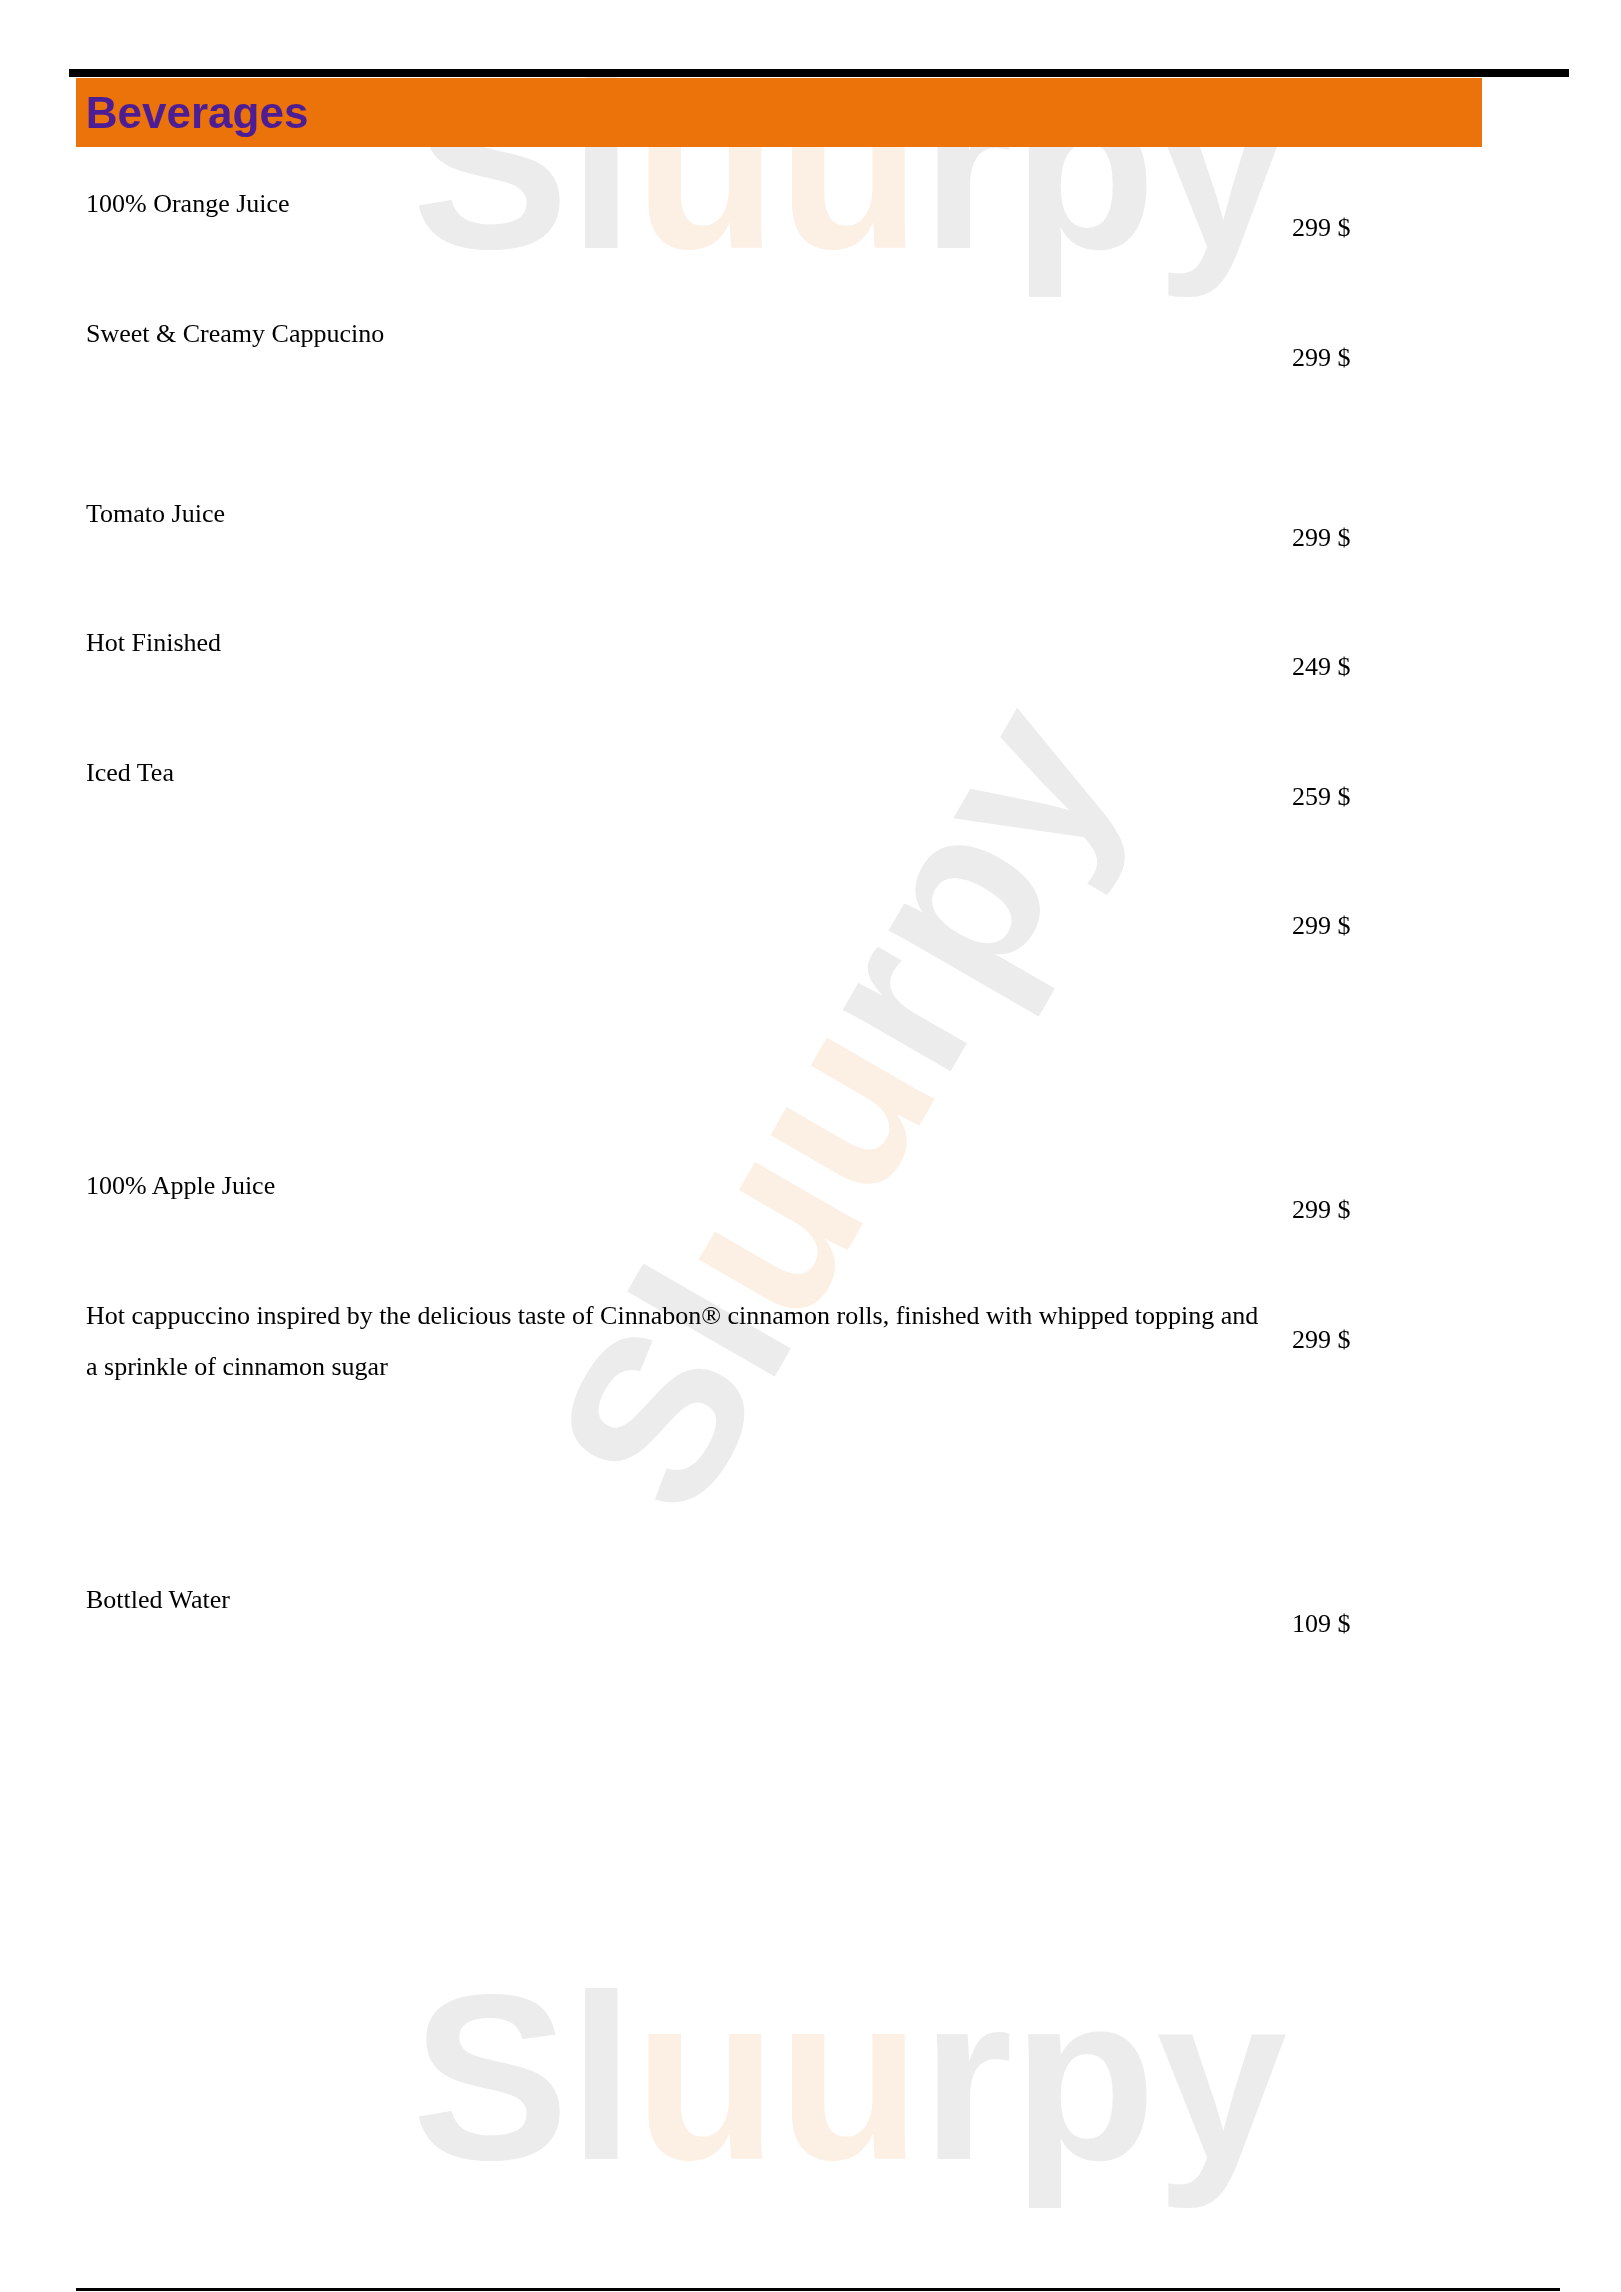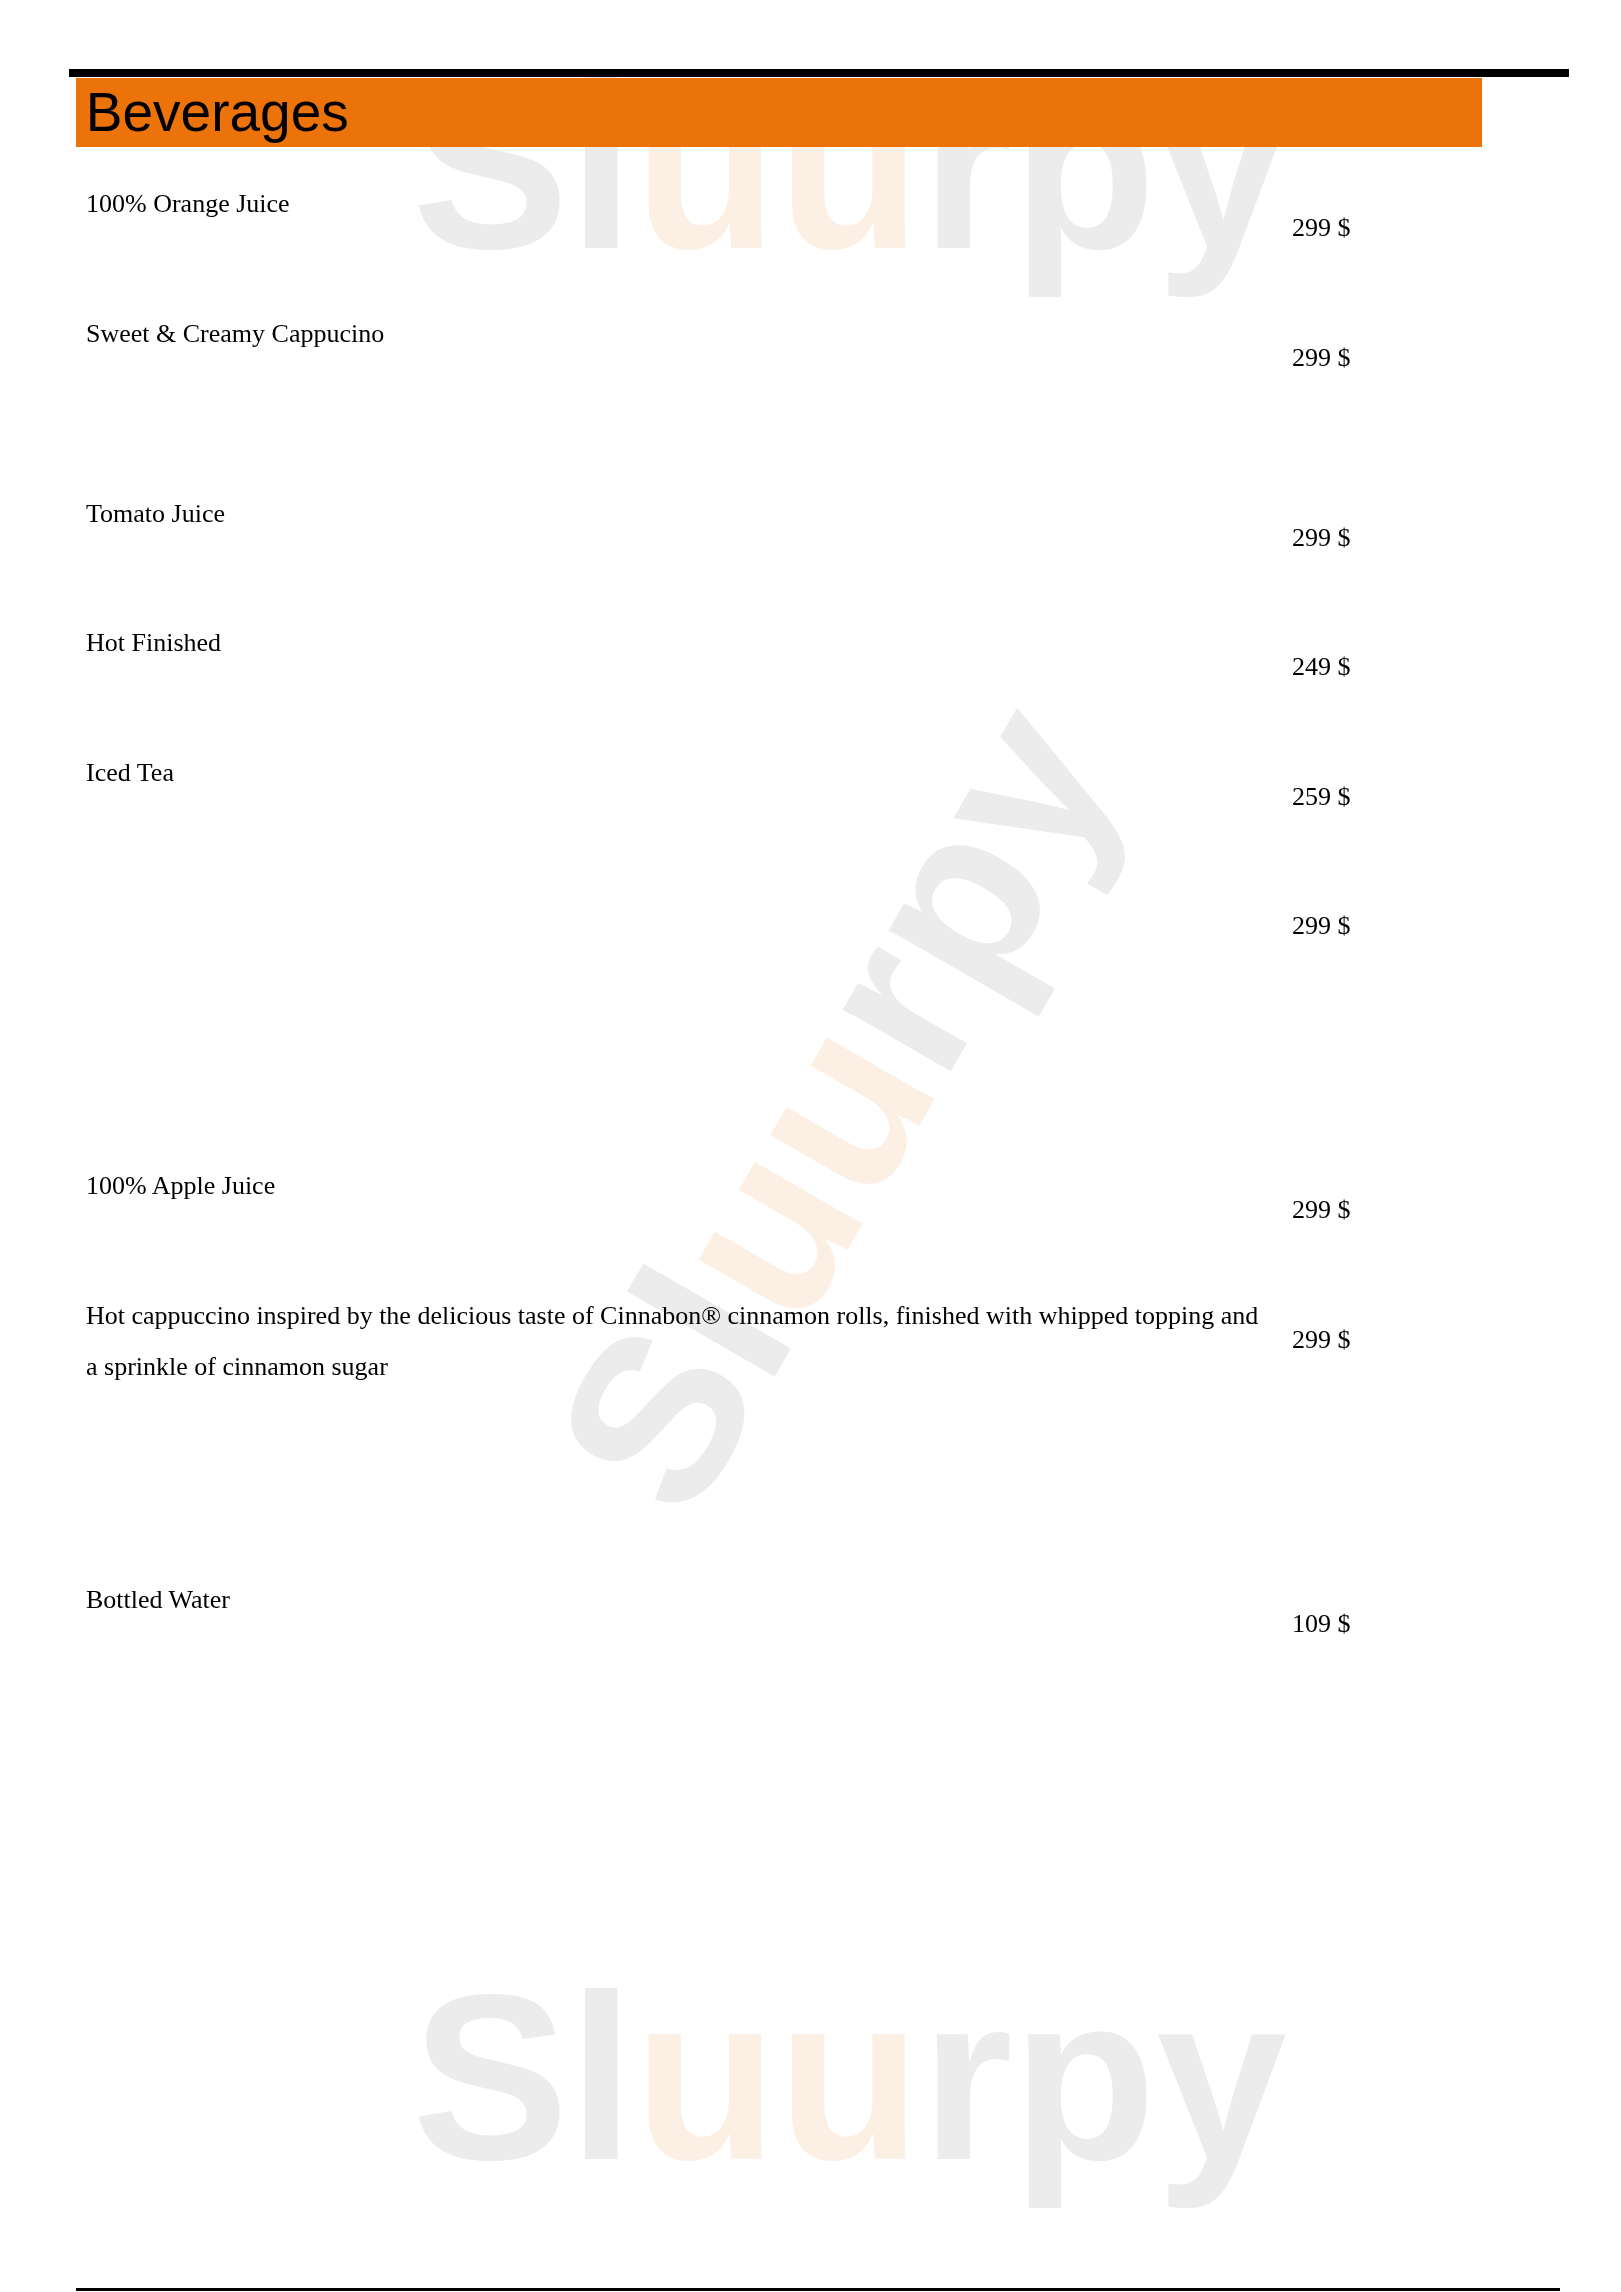--- a/index.html
+++ b/index.html
@@ -1,20 +1,20 @@
 <!DOCTYPE html>
 <html><head>
   <meta charset="utf-8">
   <style>
     html, body { margin: 0; padding: 0; background: #ffffff; }
     body { width: 1621px; height: 2293px; position: relative; overflow: hidden; }
     .top-rule { position: absolute; left: 69px; top: 69px; width: 1500px; height: 7.8px; background: #000; }
     .bottom-rule { position: absolute; left: 76px; top: 2288px; width: 1484px; height: 2.9px; background: #000; }
     .header-bar { position: absolute; left: 76px; top: 78px; width: 1406px; height: 69px; background: #EC730A; }
-    .header-title { position: absolute; left: 9.8px; top: 3.9px; font-family: "Liberation Sans", sans-serif; font-size: 55px; color: #000000; line-height: 61px; }
+    .header-title { position: absolute; left: 9.8px; top: 3.9px; font-family: "Liberation Sans", sans-serif; font-size: 44px; color: #4c1d95; line-height: 61px; font-weight: bold; }
     .watermark { position: absolute; font-family: "Liberation Sans", sans-serif; font-weight: bold; pointer-events: none; user-select: none; white-space: nowrap; }
     .wm-grey { color: #ececec; }
     .wm-orange { color: #fcefe3; }
     .item { position: absolute; left: 86px; width: 1411px; font-family: "Liberation Serif", serif; font-size: 26px; color: #000; }
     .item-name { line-height: 51px; display: block; }
     .item-desc { line-height: 51px; display: block; width: 1176px; }
     .item-price { position: absolute; left: 1206px; top: 0; line-height: 51px; margin-top: 24px; }
   </style>
 </head>
 <body>

